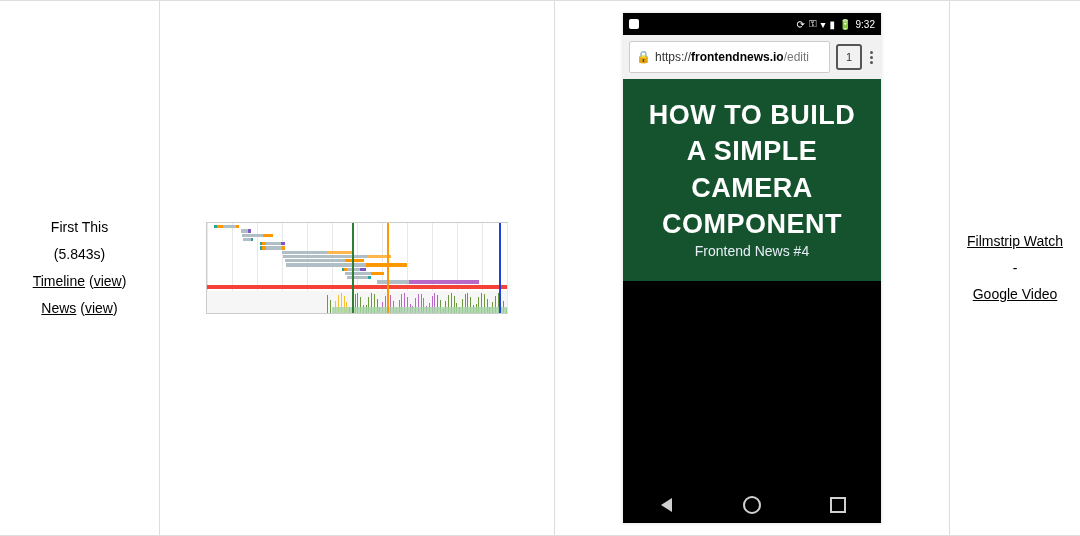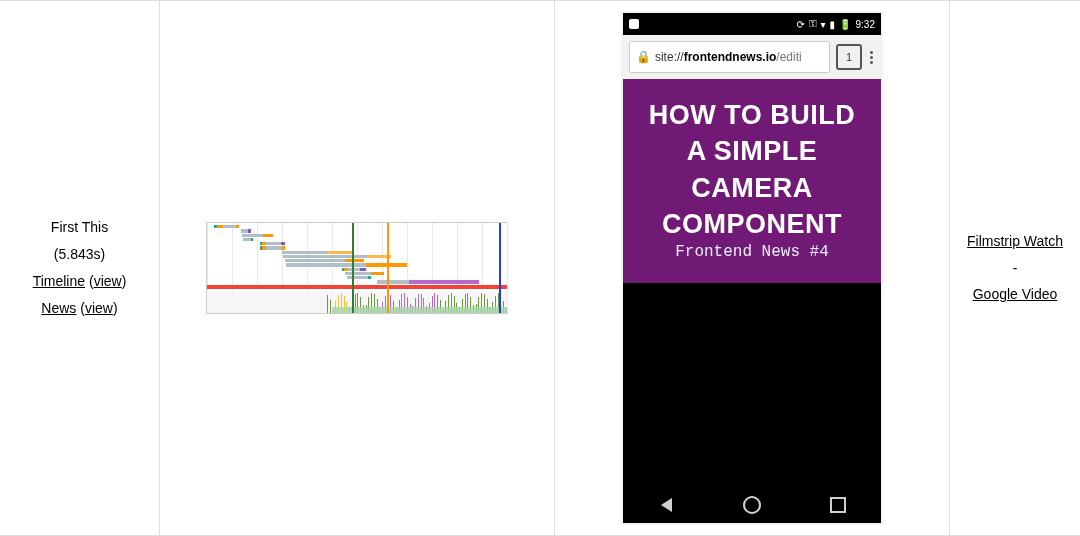--- a/index.html
+++ b/index.html
@@ -29,23 +29,23 @@
   .fav{width:10px;height:10px;background:#fff;border-radius:2px;display:inline-block}
   .chrome-top{background:#f1f1f1;padding:6px;display:flex;align-items:center;gap:6px}
   .omnibox{flex:1;background:#fff;border:1px solid #ccc;border-radius:2px;height:30px;display:flex;align-items:center;padding:0 6px;font-size:12px;color:#333;overflow:hidden;white-space:nowrap}
   .lock{color:#0a8a3a;margin-right:4px}
   .tabcount{width:22px;height:22px;border:2px solid #555;border-radius:3px;display:flex;align-items:center;justify-content:center;font-size:11px;color:#333}
   .dots{display:flex;flex-direction:column;gap:2px;padding:0 2px}
   .dots span{width:3px;height:3px;background:#555;border-radius:50%}
   .cookie{background:#eceff1;padding:8px 10px;display:flex;align-items:flex-start;gap:8px}
   .cookie-text{font-size:9px;line-height:1.35;color:#222;font-weight:bold;flex:1}
   .cookie-x{width:20px;height:20px;border:1.5px solid #3b5b8c;border-radius:50%;display:flex;align-items:center;justify-content:center;color:#3b5b8c;font-size:11px;flex:0 0 auto;margin-top:2px}
-  .hero{flex:1;background:#701a75;color:#fff;padding:18px 14px;display:flex;flex-direction:column;justify-content:space-between}
+  .hero{flex:1;background:#14532d;color:#fff;padding:18px 14px;display:flex;flex-direction:column;justify-content:space-between}
   .hero h1{margin:0;font-size:27px;line-height:1.35;font-weight:800;letter-spacing:.5px;font-family:Arial,Helvetica,sans-serif}
-  .hero-sub{font-family:Liberation Mono, monospace;font-size:16px;color:#e8eef7;padding-bottom:4px}
+  .hero-sub{font-family:Liberation Sans, sans-serif;font-size:14px;color:#e8eef7;padding-bottom:4px}
   .navbar{height:36px;background:#000;display:flex;align-items:center;justify-content:space-around;color:#d0d0d0}
   .nav-btn{width:28px;height:28px;display:flex;align-items:center;justify-content:center}
   .tri{width:0;height:0;border-top:7px solid transparent;border-bottom:7px solid transparent;border-right:11px solid #d0d0d0}
   .circ{width:14px;height:14px;border:2px solid #d0d0d0;border-radius:50%}
   .sq{width:12px;height:12px;border:2px solid #d0d0d0}
 </style>
 </head>
 <body>
 
 <div class="row">
@@ -206,21 +206,21 @@
             <span>⚿</span>
             <span>▾</span>
             <span>▮</span>
             <span>🔋</span>
             <span>9:32</span>
           </div>
         </div>
         <div class="chrome-top">
           <div class="omnibox">
             <span class="lock">🔒</span>
-            <span>site://</span>
+            <span>https://</span>
               <b style="color:#000">frontendnews.io</b>
               <span style="color:#777">/editi</span>
           </div>
           <div class="tabcount">1</div>
           <div class="dots">
               <span></span>
               <span></span>
               <span></span>
             </div>
         </div>

